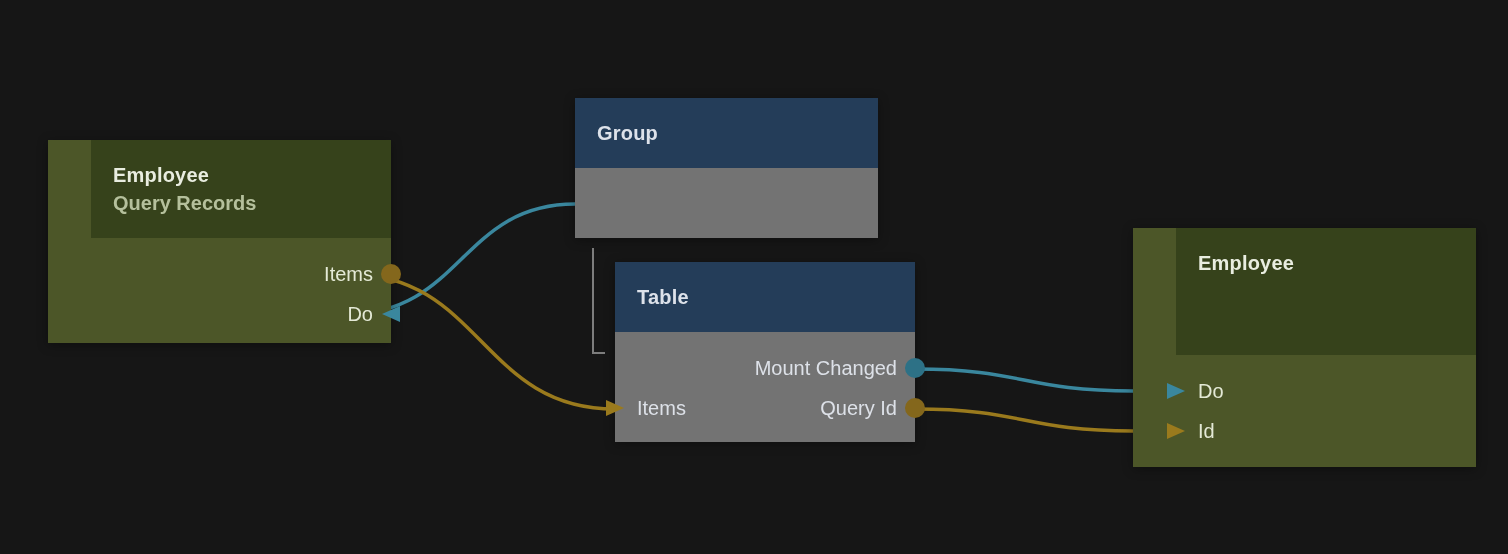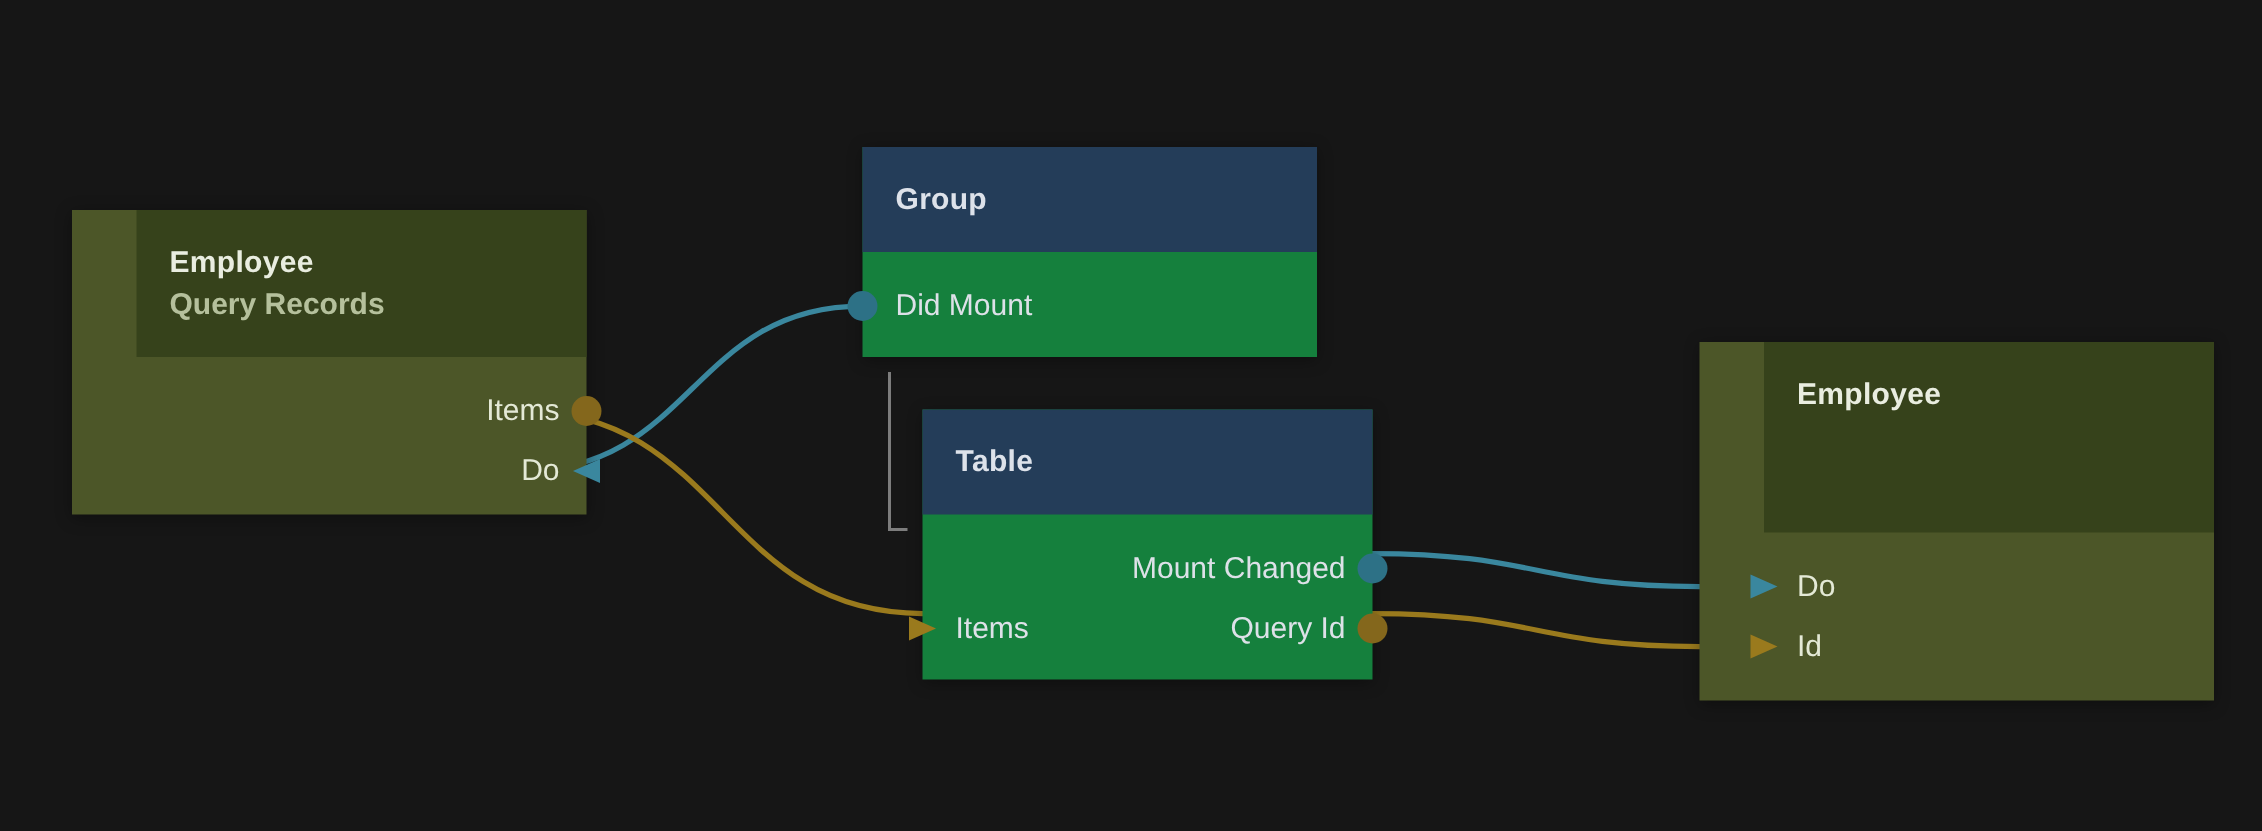--- a/index.html
+++ b/index.html
@@ -22,21 +22,21 @@
   .node-subtitle { font-size: 20px; line-height: 28px; font-weight: 700; max-width: 180px; }
   .node-body { padding-top: 16px; }
 
   .green .node-header { background: #36421b; }
   .green { background: #4c5628; padding-left: 43px; }
   .green .node-title { color: #e9ede0; }
   .green .node-subtitle { color: #b5c09c; }
   .green .plabel { color: #e4e9d6; }
 
   .blue .node-header { background: #243d59; }
-  .blue { background: #15803d; }
+  .blue { background: #737373; }
   .blue .node-title { color: #dde2ea; }
   .blue .plabel { color: #dde1e8; }
 
   .prow {
     position: relative;
     height: 40px;
     display: flex;
     align-items: center;
   }
   .prow.out { justify-content: flex-end; }
@@ -62,21 +62,21 @@
   .arrow.point-r { left: -9px;  border-left: 18px solid; }
   .arrow.signal.point-l { border-right-color: #3a879e; }
   .arrow.signal.point-r { border-left-color:  #3a879e; }
   .arrow.data.point-r   { border-left-color:  #9a7a1d; }
 
   
   #node-query     { left: 48px;   top: 140px; width: 300px; height: 203px; }
   #node-query .node-header { height: 98px; }
   #node-group     { left: 575px;  top: 98px;  width: 303px; height: 140px; }
   #node-group .node-header { height: 70px; }
-  #node-table     { left: 615px;  top: 273px; width: 300px; height: 180px; }
+  #node-table     { left: 615px;  top: 262px; width: 300px; height: 180px; }
   #node-table .node-header { height: 70px; }
   #node-setrec    { left: 1133px; top: 228px; width: 300px; height: 239px; }
   #node-setrec .node-header { height: 127px; }
 </style>
 </head>
 <body>
 
 <div id="canvas">
 
   <svg id="wires">
@@ -100,26 +100,20 @@
       <div class="prow out">
         <span class="plabel">Do</span>
         <span class="conn arrow signal point-l"></span>
       </div>
     </div>
   </div>
 
   <div class="node blue" id="node-group">
     <div class="node-header">
       <div class="node-title">Group</div>
-    </div>
-    <div class="node-body">
-      <div class="prow in">
-        <span class="conn dot signal edge-l"></span>
-        <span class="plabel">Did Mount</span>
-      </div>
     </div>
   </div>
 
   <div class="node blue" id="node-table">
     <div class="node-header">
       <div class="node-title">Table</div>
     </div>
     <div class="node-body">
       <div class="prow out">
         <span class="plabel">Mount Changed</span>

